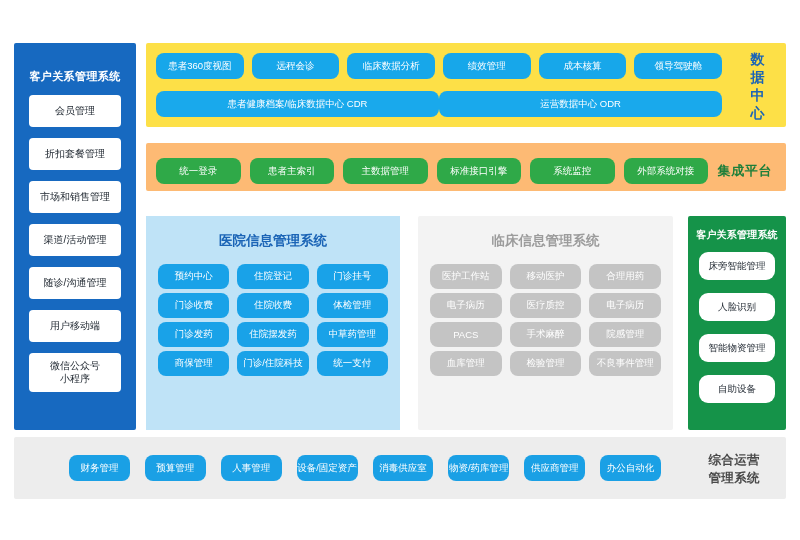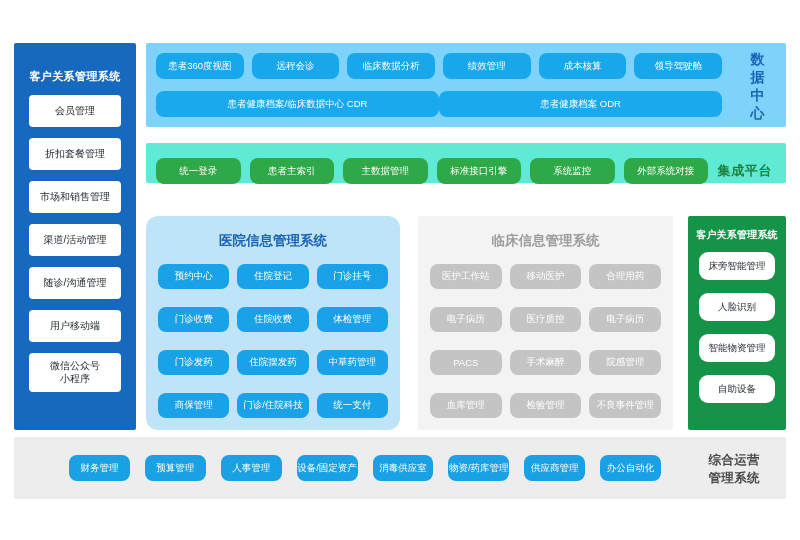--- a/index.html
+++ b/index.html
@@ -59,21 +59,21 @@
   }
   .crm-pill.tall { height: 39px; }
 
   
   .data-center {
     position: absolute;
     left: 146px;
     top: 43px;
     width: 640px;
     height: 84px;
-    background: #7dd3fc;
+    background: #fde047;
     border-radius: 2px;
   }
   .dc-row1 {
     position: absolute;
     left: 10px;
     top: 10px;
     width: 566px;
     display: flex;
     gap: 8px;
   }
@@ -120,22 +120,22 @@
     text-align: center;
     letter-spacing: 1px;
   }
 
   
   .integration {
     position: absolute;
     left: 146px;
     top: 143px;
     width: 640px;
-    height: 40px;
-    background: #5eead4;
+    height: 48px;
+    background: #fdba74;
     border-radius: 2px;
     text-align: right;
   }
   .ip-row {
     position: absolute;
     left: 10px;
     top: 15px;
     width: 552px;
     display: flex;
     gap: 9px;
@@ -163,21 +163,21 @@
   }
 
   
   .his-panel {
     position: absolute;
     left: 146px;
     top: 216px;
     width: 254px;
     height: 214px;
     background: #BFE3F7;
-    border-radius: 12px;
+    border-radius: 0;
   }
   .cis-panel {
     position: absolute;
     left: 418px;
     top: 216px;
     width: 255px;
     height: 214px;
     background: #F3F3F3;
     border-radius: 2px;
   }
@@ -207,21 +207,21 @@
   .crm2-panel .panel-title {
     color: #ffffff;
     font-size: 10px;
     padding-top: 12px;
     letter-spacing: .2px;
   }
   .grid3 {
     margin: 14px 12px 0 12px;
     display: grid;
     grid-template-columns: 1fr 1fr 1fr;
-    gap: 18px 8px;
+    gap: 4px 8px;
   }
   .grid3 .cell {
     height: 25px;
     border-radius: 8px;
     font-size: 9.5px;
     display: flex;
     align-items: center;
     justify-content: center;
     white-space: nowrap;
   }
@@ -321,21 +321,21 @@
     <div class="dc-row1">
       <div class="dc-chip">患者360度视图</div>
       <div class="dc-chip">远程会诊</div>
       <div class="dc-chip">临床数据分析</div>
       <div class="dc-chip">绩效管理</div>
       <div class="dc-chip">成本核算</div>
       <div class="dc-chip">领导驾驶舱</div>
     </div>
     <div class="dc-row2">
       <div class="dc-bar">患者健康档案/临床数据中心 CDR</div>
-      <div class="dc-bar">患者健康档案 ODR</div>
+      <div class="dc-bar">运营数据中心 ODR</div>
     </div>
     <div class="dc-label">
         <div>数</div>
         <div>据</div>
         <div>中</div>
         <div>心</div>
       </div>
   </div>
 
   <div class="integration">

